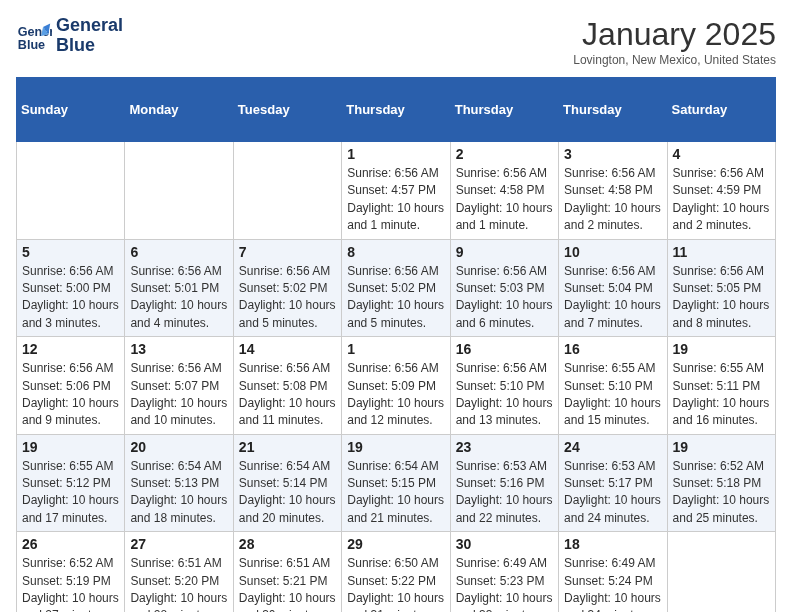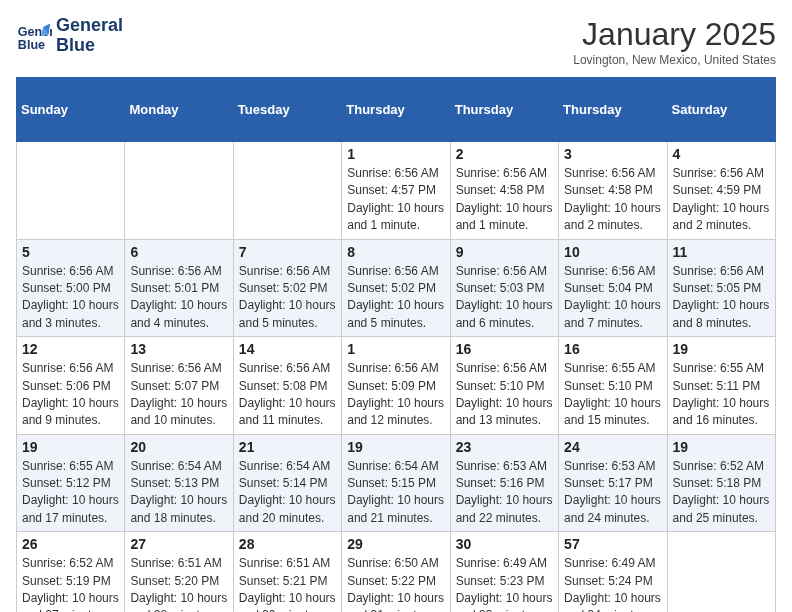--- a/index.html
+++ b/index.html
@@ -339,21 +339,21 @@
 and 31 minutes.</div>
         </td>
         <td>
           <span class="day-num">30</span>
           <div class="day-info" style="white-space: pre-line;">Sunrise: 6:49 AM
 Sunset: 5:23 PM
 Daylight: 10 hours
 and 33 minutes.</div>
         </td>
         <td>
-          <span class="day-num">57</span>
+          <span class="day-num">18</span>
           <div class="day-info" style="white-space: pre-line;">Sunrise: 6:49 AM
 Sunset: 5:24 PM
 Daylight: 10 hours
 and 34 minutes.</div>
         </td>
         <td class="empty"></td>
       </tr>
     </tbody>
 </table>
 

